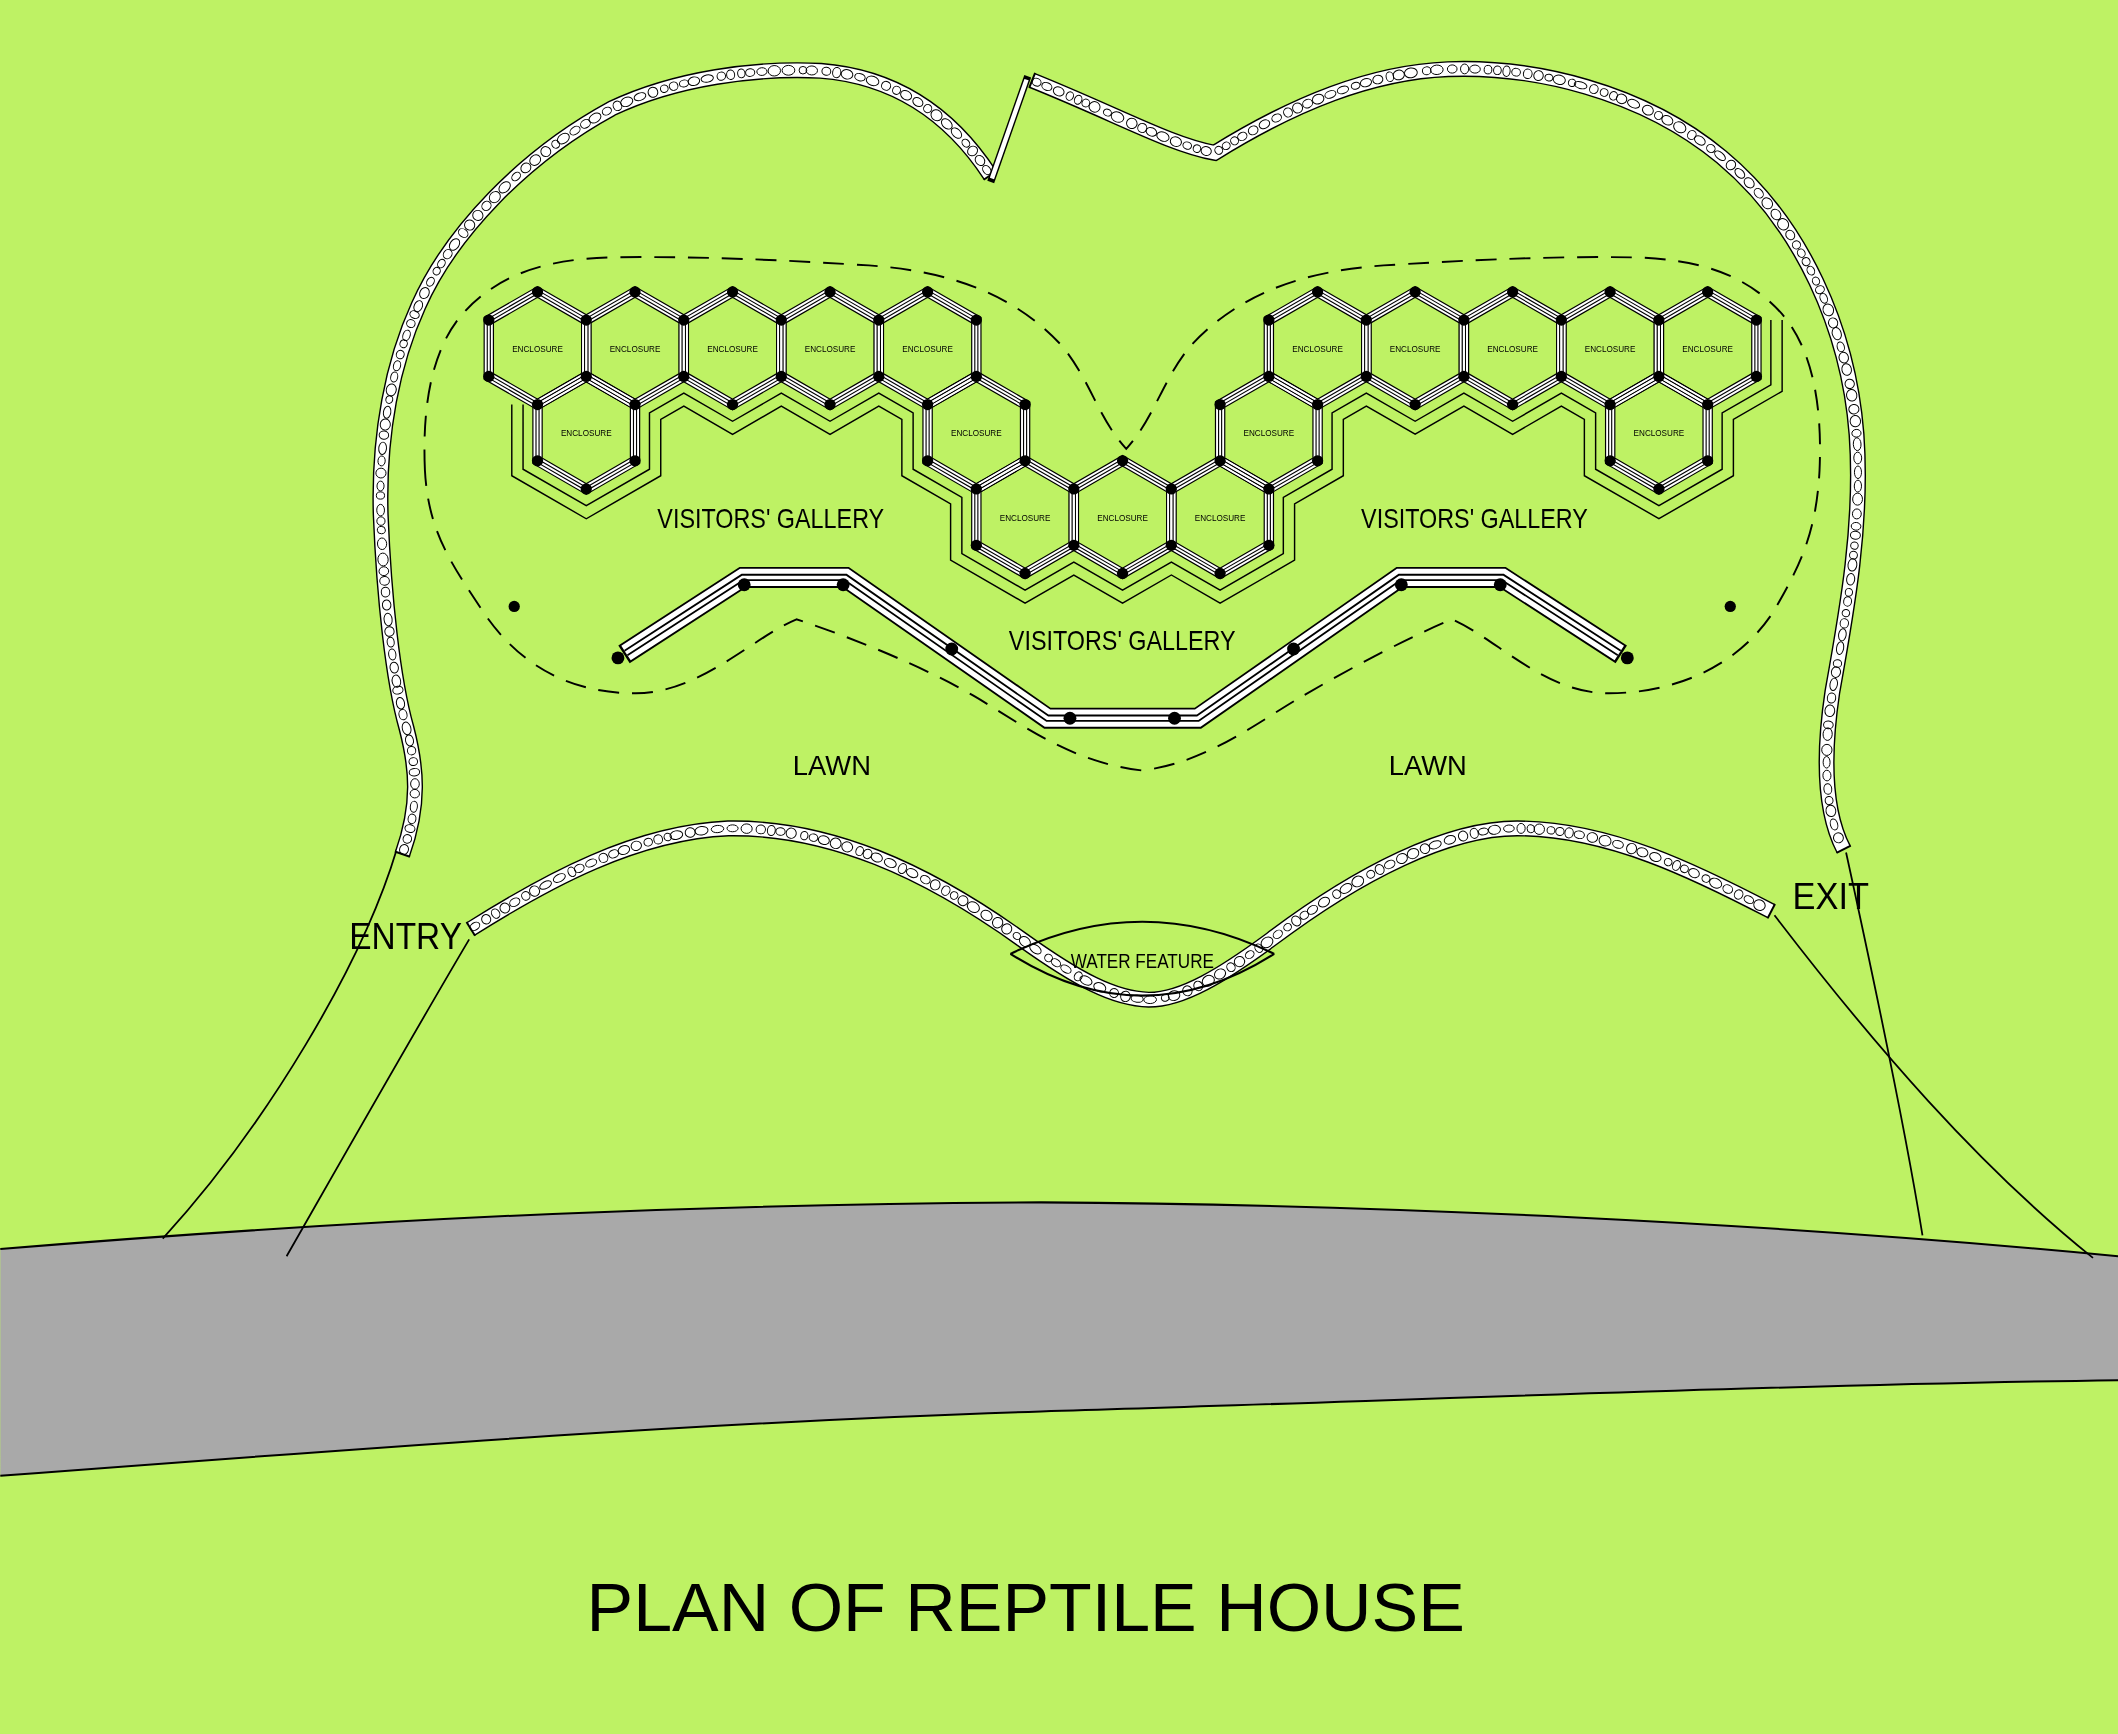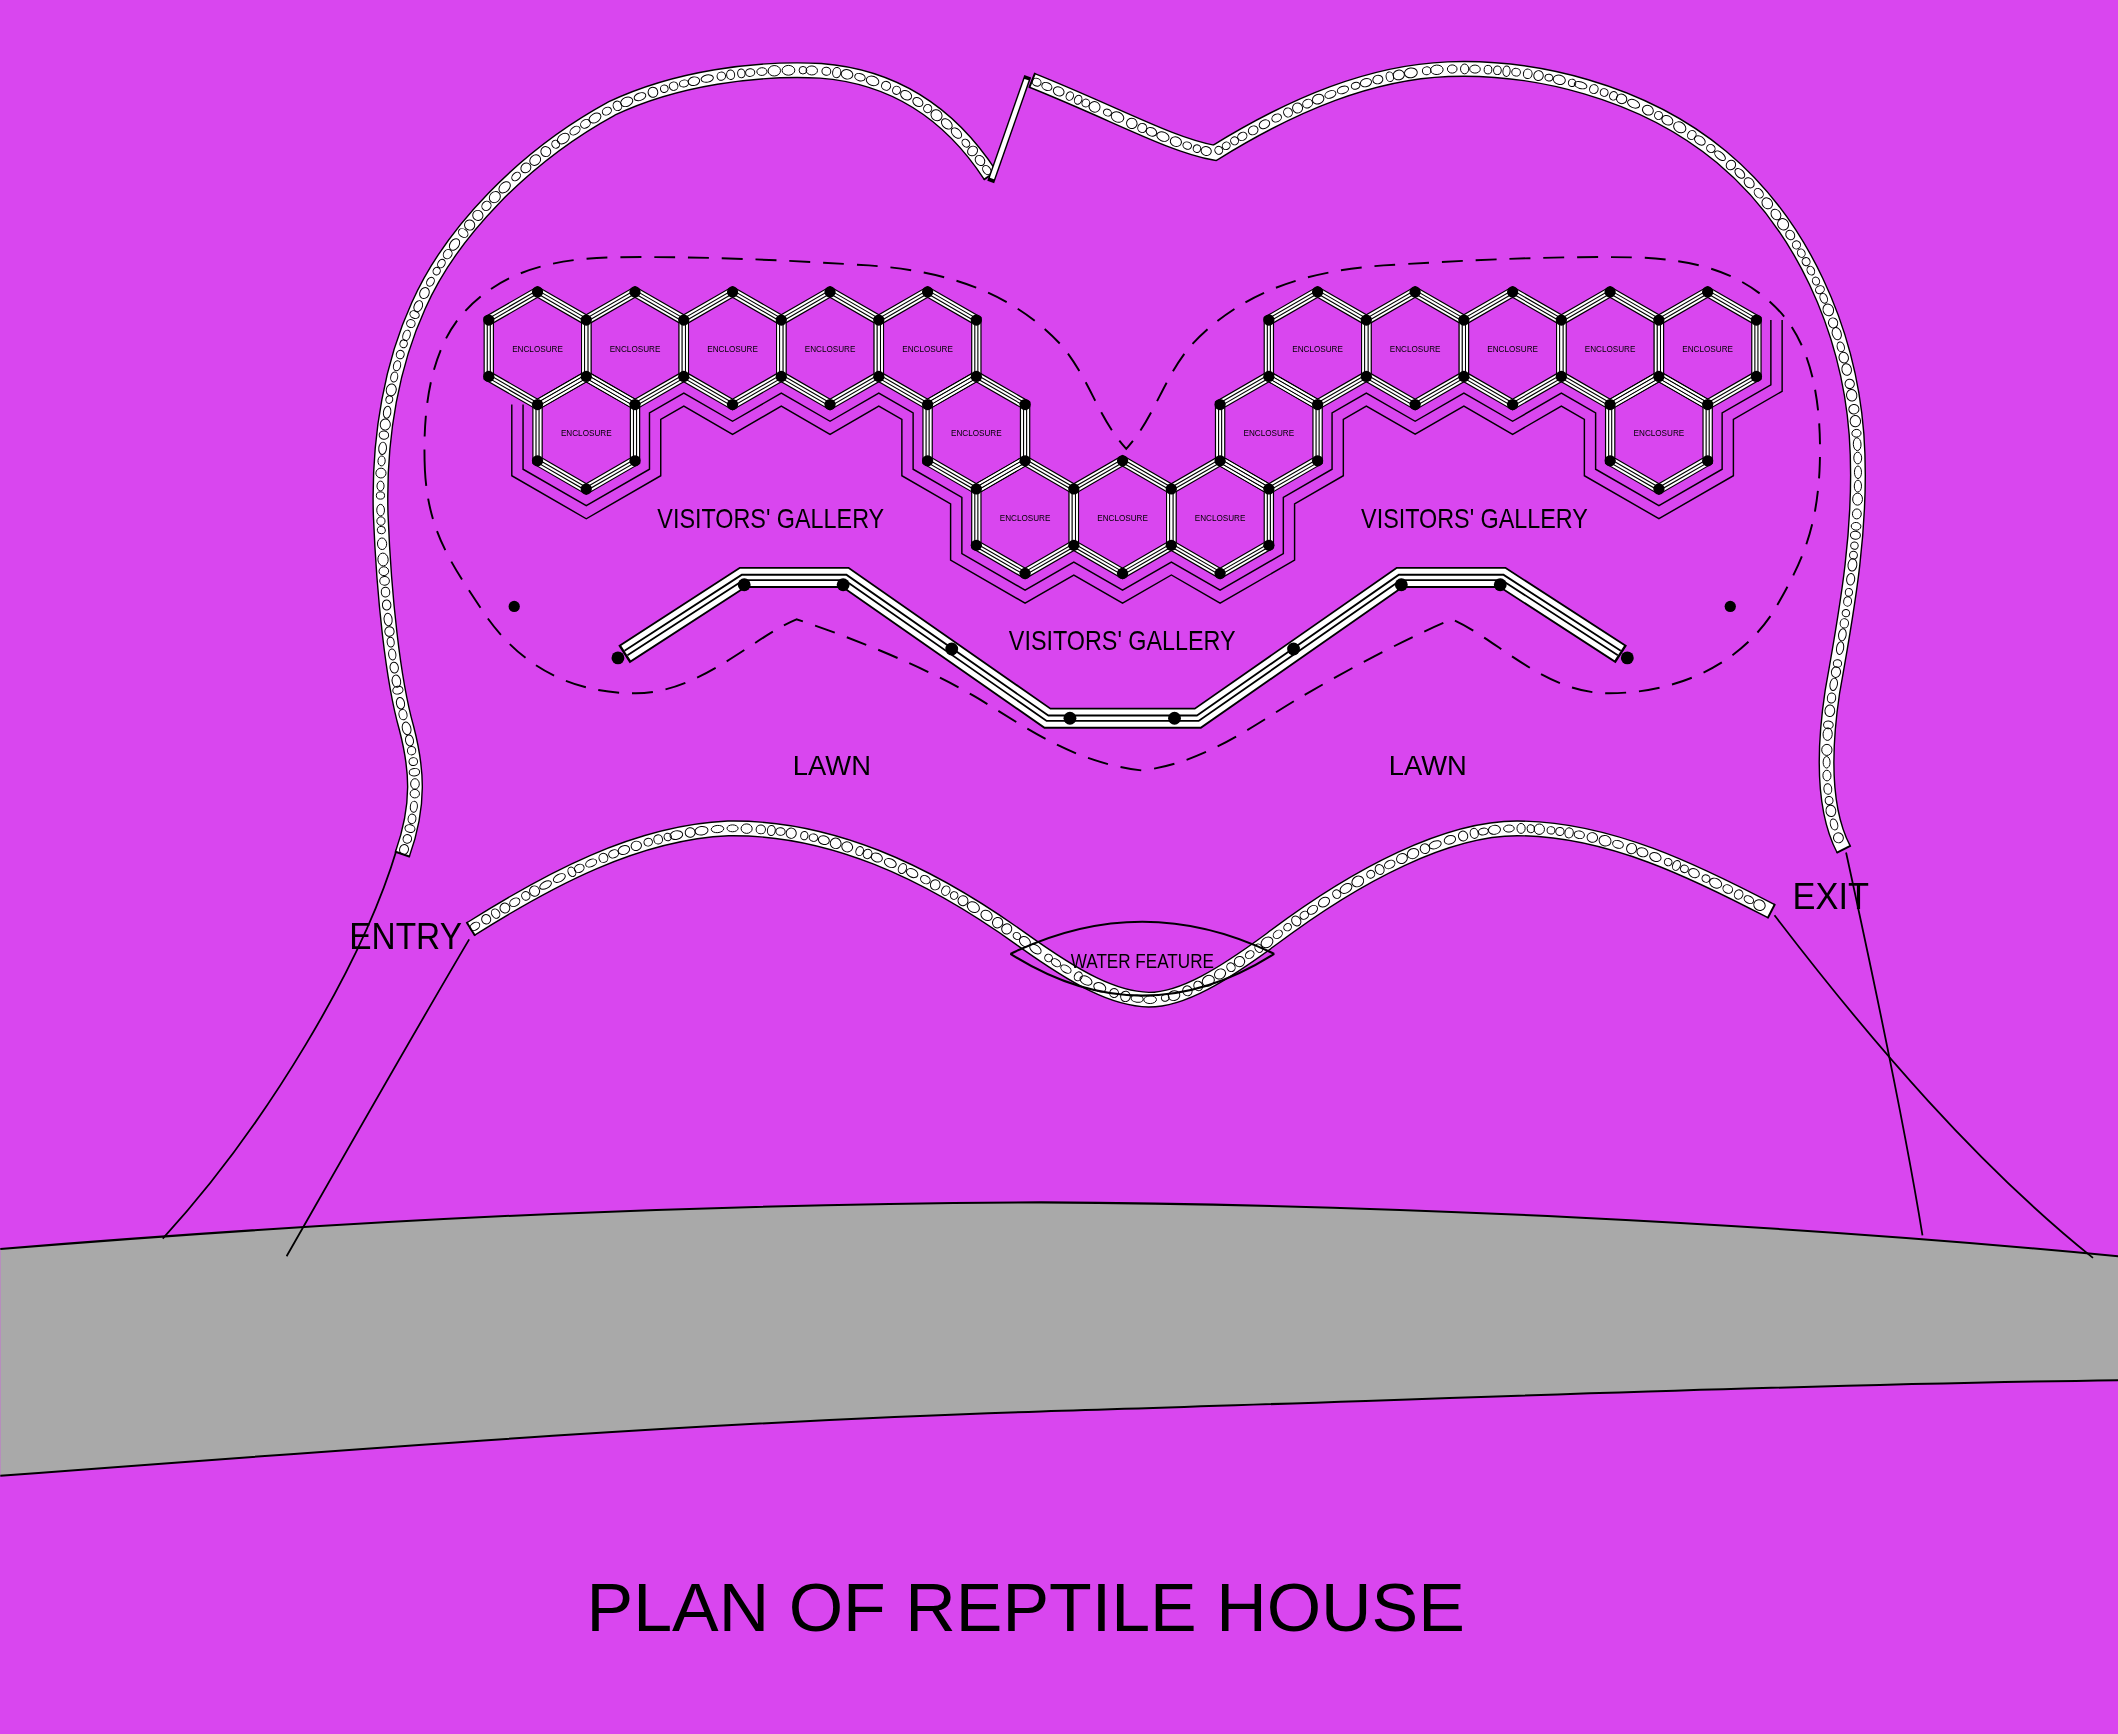--- a/index.html
+++ b/index.html
@@ -1,16 +1,16 @@
 <!DOCTYPE html>
 <html style="font-size:13px"><head>
 <meta charset="utf-8">
 <style>
   html,body{margin:0;padding:0;background:#ffffff;}
-  #stage{width:2119px;height:1734px;position:relative;background:#d946ef;}
+  #stage{width:2119px;height:1734px;position:relative;background:#bef264;}
   svg{display:block;}
   text{font-family:"Liberation Sans","DejaVu Sans",sans-serif;fill:#000;}
 </style>
 </head>
 <body>
 
 <div id="stage">
   <svg id="plan-svg" width="2119" height="1734" viewBox="0 0 2634 2156" xmlns="http://www.w3.org/2000/svg">
     <g>
         <path d="M0,1553 C500,1512 900,1497 1294,1495 C1700,1497 2200,1520 2634,1562 L2634,1716 C2200,1722 1700,1743 1294,1755 C900,1767 500,1797 0,1835 Z" fill="#a9a9a9" stroke="none"></path>

